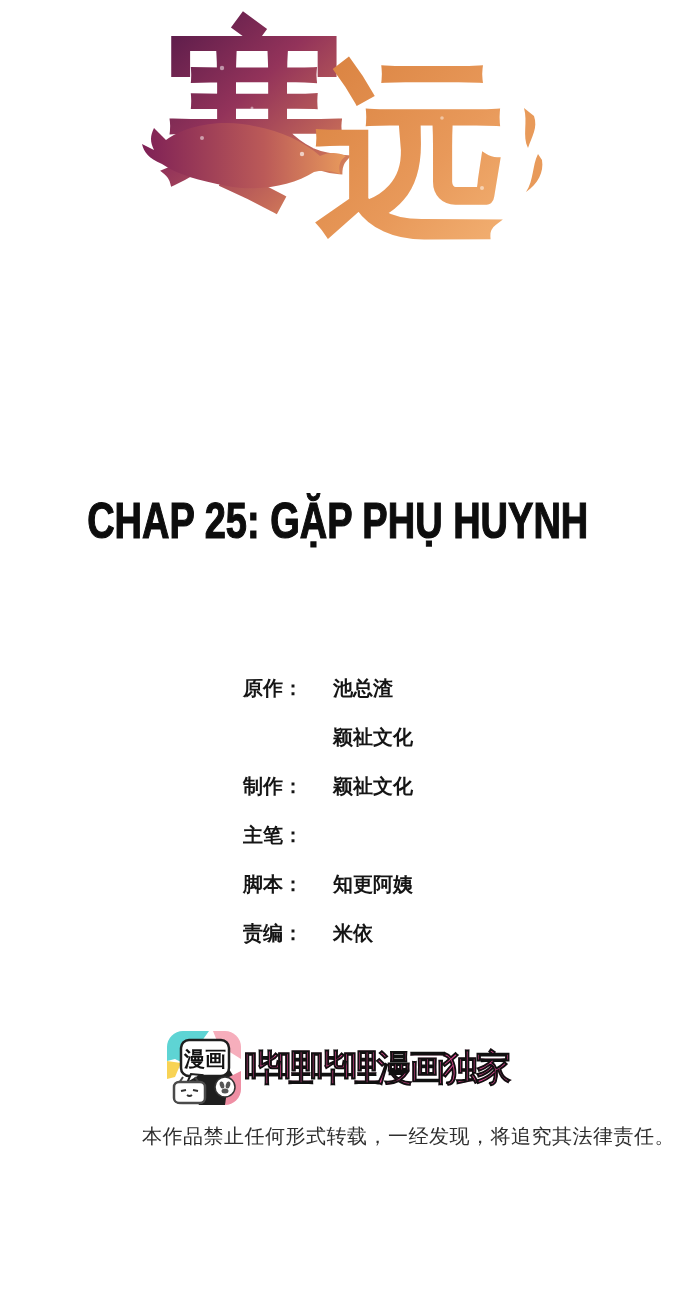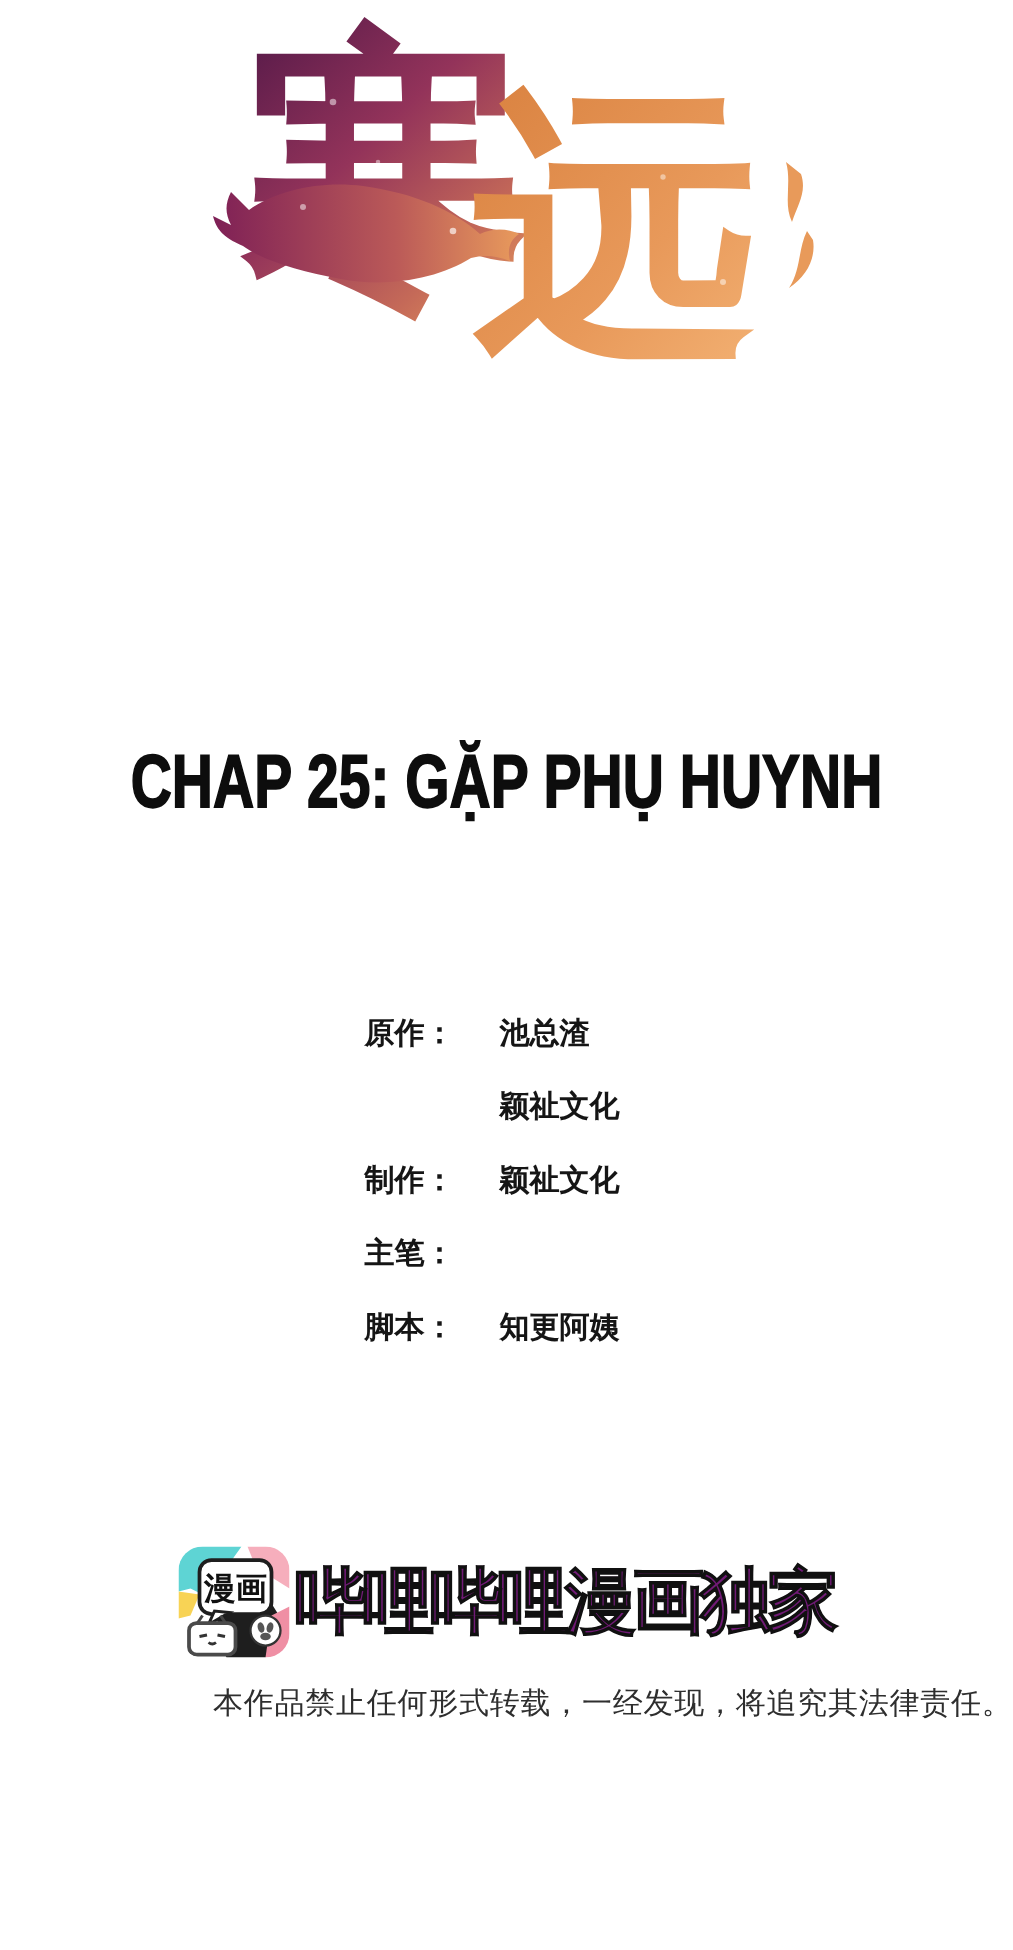--- a/index.html
+++ b/index.html
@@ -76,23 +76,23 @@
     height: 76px;
     display: flex;
     align-items: center;
     justify-content: center;
     gap: 4px;
   }
   .publisher-icon { width: 74px; height: 74px; flex: 0 0 auto; }
   .publisher-name {
     font-family: "Liberation Sans", sans-serif;
     font-weight: 900;
-    font-size: 48px;
+    font-size: 36px;
     letter-spacing: -3px;
-    color: #701a75;
+    color: #ec4899;
     -webkit-text-stroke: 0.8px #101010;
     white-space: nowrap;
   }
 
   
   .disclaimer {
     position: absolute;
     top: 1122px;
     left: 0;
     width: 675px;
@@ -172,20 +172,24 @@
       <span class="credit-label">制作：</span>
       <span class="credit-value">颖祉文化</span>
     </div>
     <div class="credit-row">
       <span class="credit-label">主笔：</span>
     </div>
     <div class="credit-row">
       <span class="credit-label">脚本：</span>
       <span class="credit-value">知更阿姨</span>
     </div>
+    <div class="credit-row">
+      <span class="credit-label">责编：</span>
+      <span class="credit-value">米依</span>
+    </div>
   </div>
 
   <div class="publisher">
     <svg class="publisher-icon" viewBox="0 0 74 74">
       <defs>
         <clipPath id="iconClip">
             <rect x="0" y="0" width="74" height="74" rx="16"></rect>
           </clipPath>
       </defs>
       <g clip-path="url(#iconClip)">

